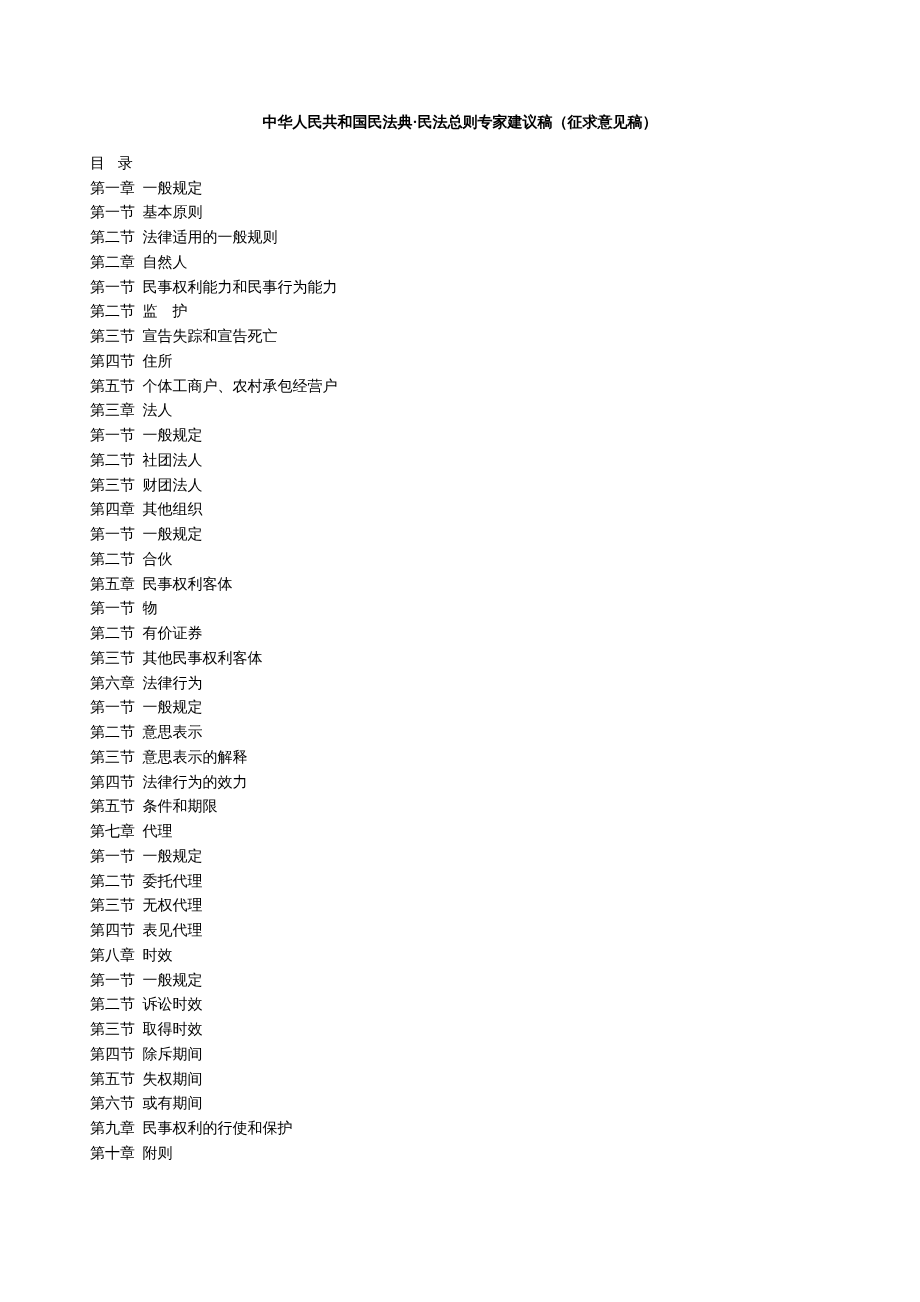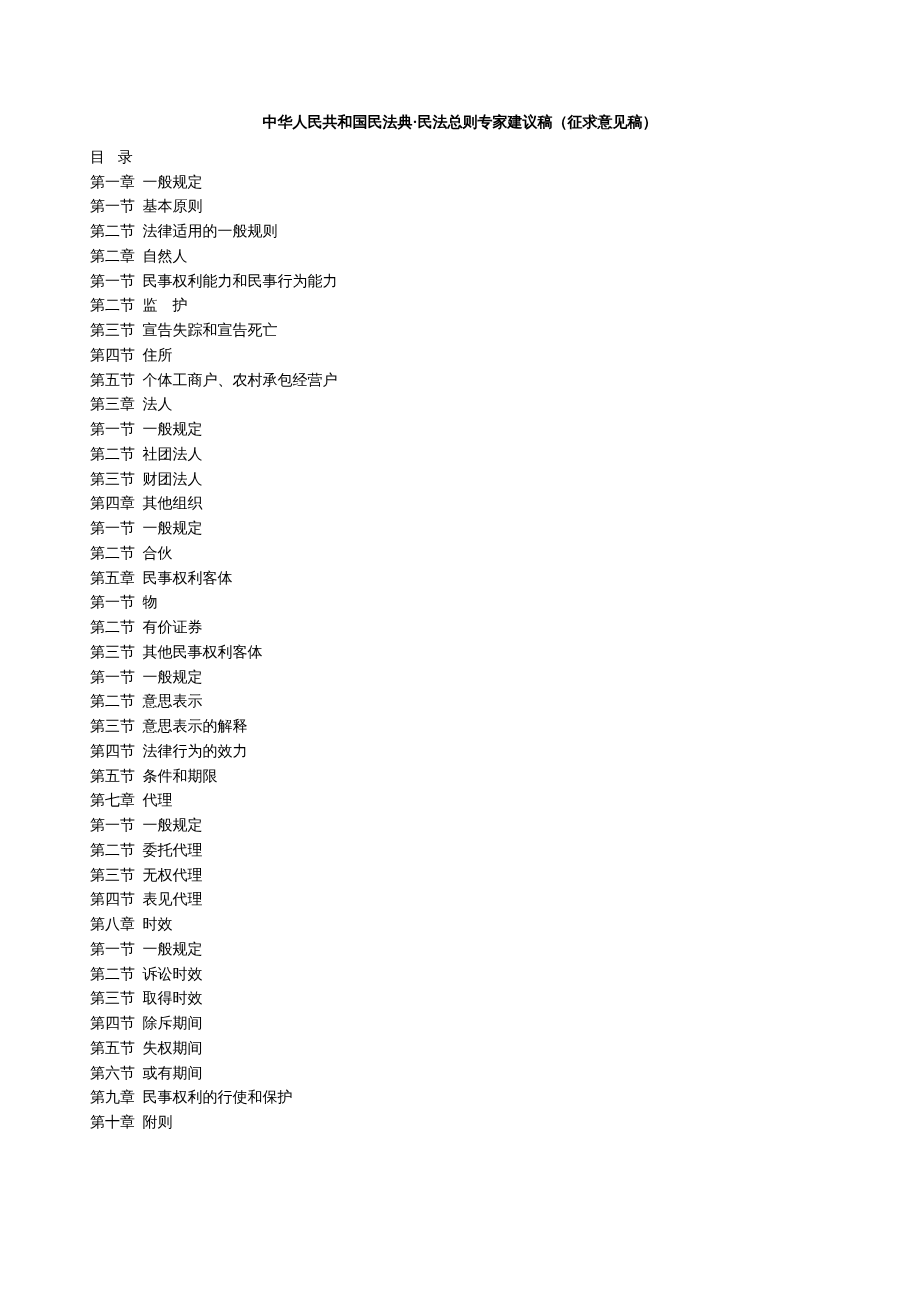--- a/index.html
+++ b/index.html
@@ -9,21 +9,21 @@
       color: #000;
       background: #fff;
       margin: 0;
       padding: 110px 90px 60px 90px;
       width: 920px;
       box-sizing: border-box;
     }
     .title {
       text-align: center;
       font-weight: bold;
-      margin-bottom: 10px;
+      margin-bottom: 16px;
       letter-spacing: 0;
     }
     .toc-label {
       letter-spacing: 0.3em;
     }
     .bold {
       font-weight: normal;
     }
     .line {
       white-space: pre;
@@ -48,20 +48,21 @@
     <div class="line">第一节  一般规定</div>
     <div class="line">第二节  社团法人</div>
     <div class="line">第三节  财团法人</div>
     <div class="line bold">第四章  其他组织</div>
     <div class="line">第一节  一般规定</div>
     <div class="line">第二节  合伙</div>
     <div class="line bold">第五章  民事权利客体</div>
     <div class="line">第一节  物</div>
     <div class="line">第二节  有价证券</div>
     <div class="line">第三节  其他民事权利客体</div>
+    <div class="line bold">第六章  法律行为</div>
     <div class="line">第一节  一般规定</div>
     <div class="line">第二节  意思表示</div>
     <div class="line">第三节  意思表示的解释</div>
     <div class="line">第四节  法律行为的效力</div>
     <div class="line">第五节  条件和期限</div>
     <div class="line bold">第七章  代理</div>
     <div class="line">第一节  一般规定</div>
     <div class="line">第二节  委托代理</div>
     <div class="line">第三节  无权代理</div>
     <div class="line">第四节  表见代理</div>

